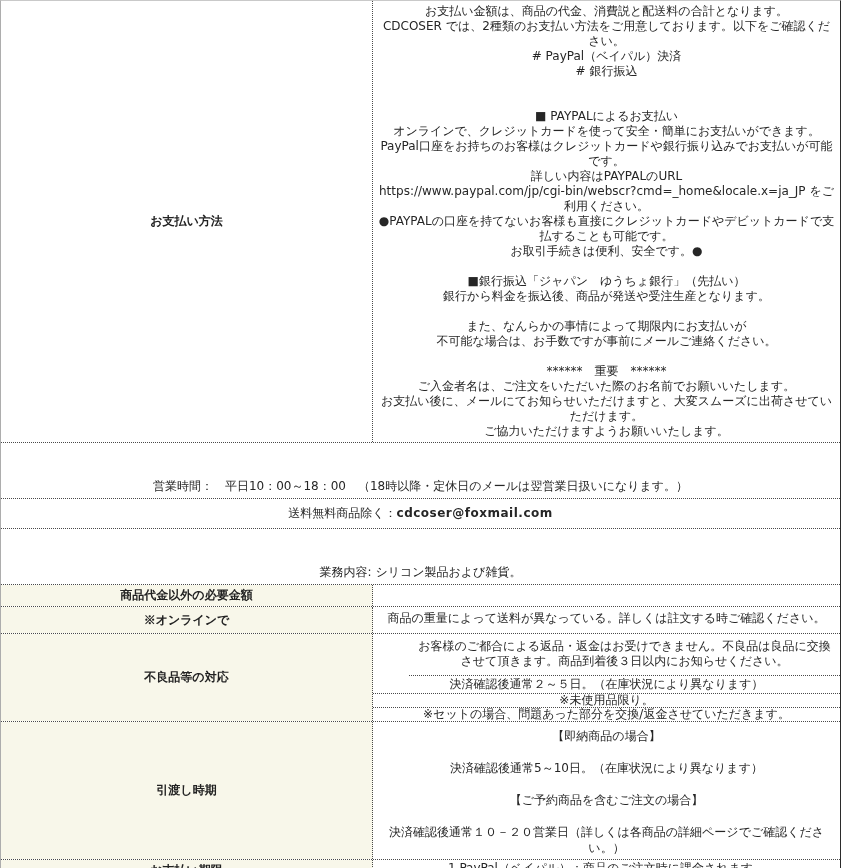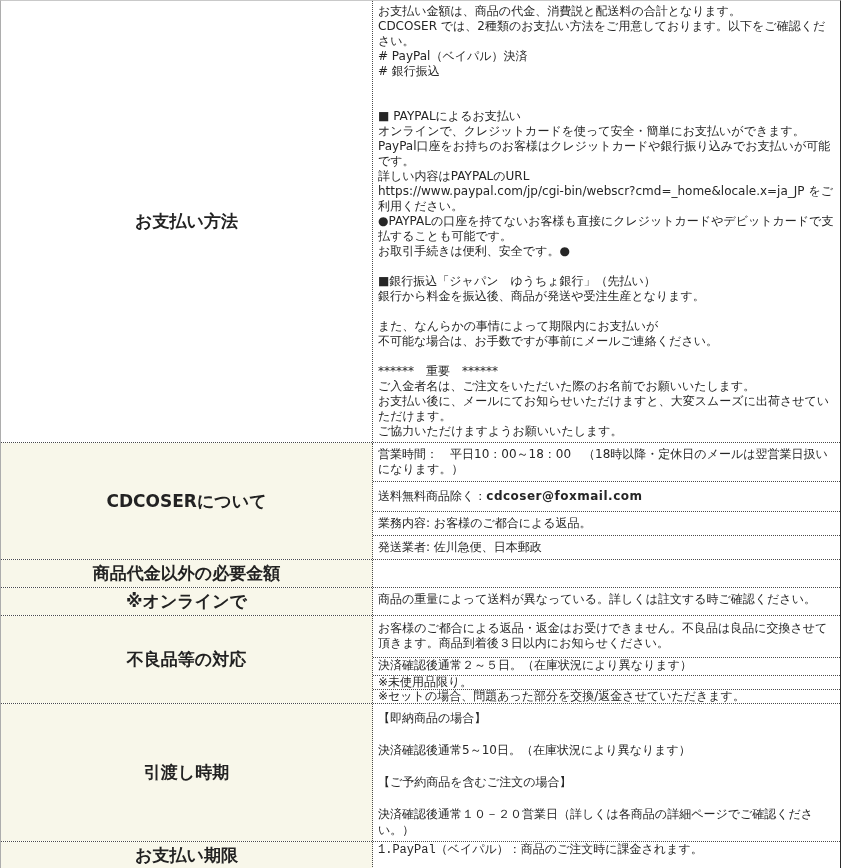--- a/index.html
+++ b/index.html
@@ -17,42 +17,43 @@
     border-top:1px solid #c9c9c9;
     border-left:1px solid #adadad;
     border-right:1px solid #2b2b2b;
   }
   .row { display:flex; border-bottom:1px dotted #4a4a4a; }
   .row:last-of-type { border-bottom:1px solid #2b2b2b; }
   .row-label {
     flex:0 0 372px; width:372px;
     display:flex; align-items:center; justify-content:center;
     text-align:center;
-    font-weight:bold; font-size:17px; color:#222;
+    font-weight:bold; font-size:12px; color:#222;
     border-right:1px dotted #4a4a4a;
     padding:2px 18px;
+    font-family:Liberation Serif, serif;
   }
   .cream { background:var(--cream); }
   .white { background:#ffffff; }
-  .content { flex:1; min-width:0; }
+  .content { flex:1; min-width:0;text-align:center; }
   .pad { padding:3px 5px; line-height:15px; }
   .lines { white-space:pre-line; }
   .r1 .content { min-height:396px; }
   .r6 .pad { line-height:16px; min-height:125px; padding-top:6px; }
   .subrows { display:flex; flex-direction:column; }
   .subrow {
     border-bottom:1px dotted #4a4a4a;
     padding:3px 5px; line-height:15px;
   }
   .subrow:last-child { border-bottom:none; }
   .subrow.tall { padding-top:7px; padding-bottom:7px; }
-  .subrow.mid  { padding-top:4px; padding-bottom:4px; }
-  .subrow.wrap2 { padding-top:5px; padding-bottom:6px; }
+  .subrow.mid  { padding-top:4px; padding-bottom:4px;margin-top:32px; }
+  .subrow.wrap2 { padding-top:5px; padding-bottom:6px;margin-left:36px; }
   .subrow.compact { padding-top:0; padding-bottom:0; line-height:13px; }
-  .subrow.slim { padding-top:1px; padding-bottom:1px;font-family:Liberation Mono, monospace; }
+  .subrow.slim { padding-top:1px; padding-bottom:1px; }
   .bold { font-weight:bold; letter-spacing:0.5px; }
   .r3 .pad { padding-top:2px; min-height:23px; }
   .r4 .pad { padding-top:4px; min-height:26px; }
 </style>
 </head>
 <body>
 
 <div class="tbl">
 
   <section class="row r1">
@@ -79,26 +80,24 @@
 不可能な場合は、お手数ですが事前にメールご連絡ください。
 
 ******　重要　******
 ご入金者名は、ご注文をいただいた際のお名前でお願いいたします。
 お支払い後に、メールにてお知らせいただけますと、大変スムーズに出荷させていただけます。
 ご協力いただけますようお願いいたします。</div>
     </div>
   </section>
 
   <section class="row r2">
-    <div class="row-label cream">CDCOSERについて</div>
     <div class="content subrows">
       <div class="subrow mid">営業時間：　平日10：00～18：00　（18時以降・定休日のメールは翌営業日扱いになります。）</div>
       <div class="subrow tall"><span>送料無料商品除く：</span><span class="bold">cdcoser@foxmail.com</span></div>
-      <div class="subrow mid">業務内容: お客様のご都合による返品。</div>
-      <div class="subrow mid">発送業者: 佐川急便、日本郵政</div>
+      <div class="subrow mid">業務内容: シリコン製品および雑貨。</div>
     </div>
   </section>
 
   <section class="row r3">
     <div class="row-label cream">商品代金以外の必要金額</div>
   </section>
 
   <section class="row r4">
     <div class="row-label cream">※オンラインで</div>
     <div class="content">

